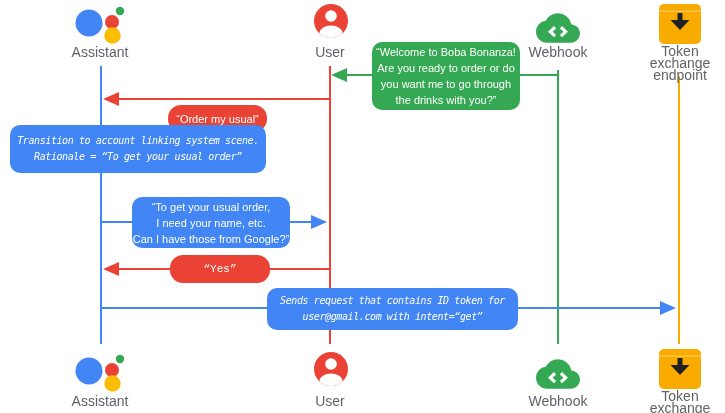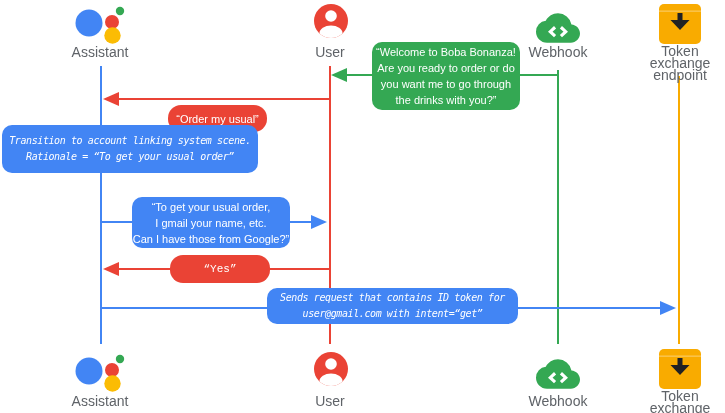--- a/index.html
+++ b/index.html
@@ -26,24 +26,24 @@
   
   .bubble{
     position:absolute;z-index:3;color:#fff;display:flex;align-items:center;
     justify-content:center;text-align:center;white-space:pre-line;box-sizing:border-box;
   }
   .speech{font-size:11px;line-height:16px;}
   .system{font-family:"DejaVu Sans Mono",monospace;font-style:italic;
           font-size:10px;line-height:16px;letter-spacing:-0.4px;}
   .b-welcome{left:372px;top:42px;width:148px;height:68px;border-radius:10px;background:var(--color-green);}
   .b-order{left:168px;top:86px;width:99px;height:27px;border-radius:13px;background:var(--color-red);margin-top:19px;}
-  .b-note{left:2px;top:125px;width:256px;height:48px;border-radius:10px;background:var(--color-blue);}
+  .b-note{left:10px;top:125px;width:256px;height:48px;border-radius:10px;background:var(--color-blue);}
   .b-ask{left:132px;top:197px;width:158px;height:51px;border-radius:10px;background:var(--color-blue);}
   .b-yes{left:170px;top:255px;width:100px;height:28px;border-radius:13px;background:var(--color-red);font-family:Liberation Mono, monospace;}
-  .b-request{left:267px;top:288px;width:251px;height:36px;border-radius:10px;background:var(--color-blue);}
+  .b-request{left:267px;top:288px;width:251px;height:42px;border-radius:10px;background:var(--color-blue);}
   
   .actor-icon{position:absolute;z-index:1;}
   .actor-label{
     position:absolute;z-index:1;width:100px;text-align:center;
     font-size:14px;line-height:12px;color:var(--color-label_gray);white-space:pre-line;
   }
   .fill-blue{fill:var(--color-blue);} .fill-red{fill:var(--color-red);}
   .fill-green{fill:var(--color-green);} .fill-yellow{fill:var(--color-yellow);}
   .fill-amber{fill:var(--color-amber);}
 </style>
@@ -73,21 +73,21 @@
   <div class="arr arr-right a-blue-r" style="left:660px;top:301px;"></div>
 
   <div class="bubble speech b-welcome">“Welcome to Boba Bonanza!
 Are you ready to order or do
 you want me to go through
 the drinks with you?”</div>
   <div class="bubble speech b-order">“Order my usual”</div>
   <div class="bubble system b-note">Transition to account linking system scene.
 Rationale = “To get your usual order”</div>
   <div class="bubble speech b-ask">“To get your usual order,
-I gmail your name, etc.
+I need your name, etc.
 Can I have those from Google?”</div>
   <div class="bubble speech b-yes">“Yes”</div>
   <div class="bubble system b-request">Sends request that contains ID token for
 user@gmail.com with intent=“get”</div>
 
   <div class="actor-icon" style="left:72px;top:2px;">
     <svg width="58" height="44" viewBox="0 0 58 44">
       <circle class="fill-blue" cx="17" cy="21" r="13.5"></circle>
       <circle class="fill-red" cx="40" cy="20" r="7"></circle>
       <circle class="fill-green" cx="48" cy="9" r="4.2"></circle>

